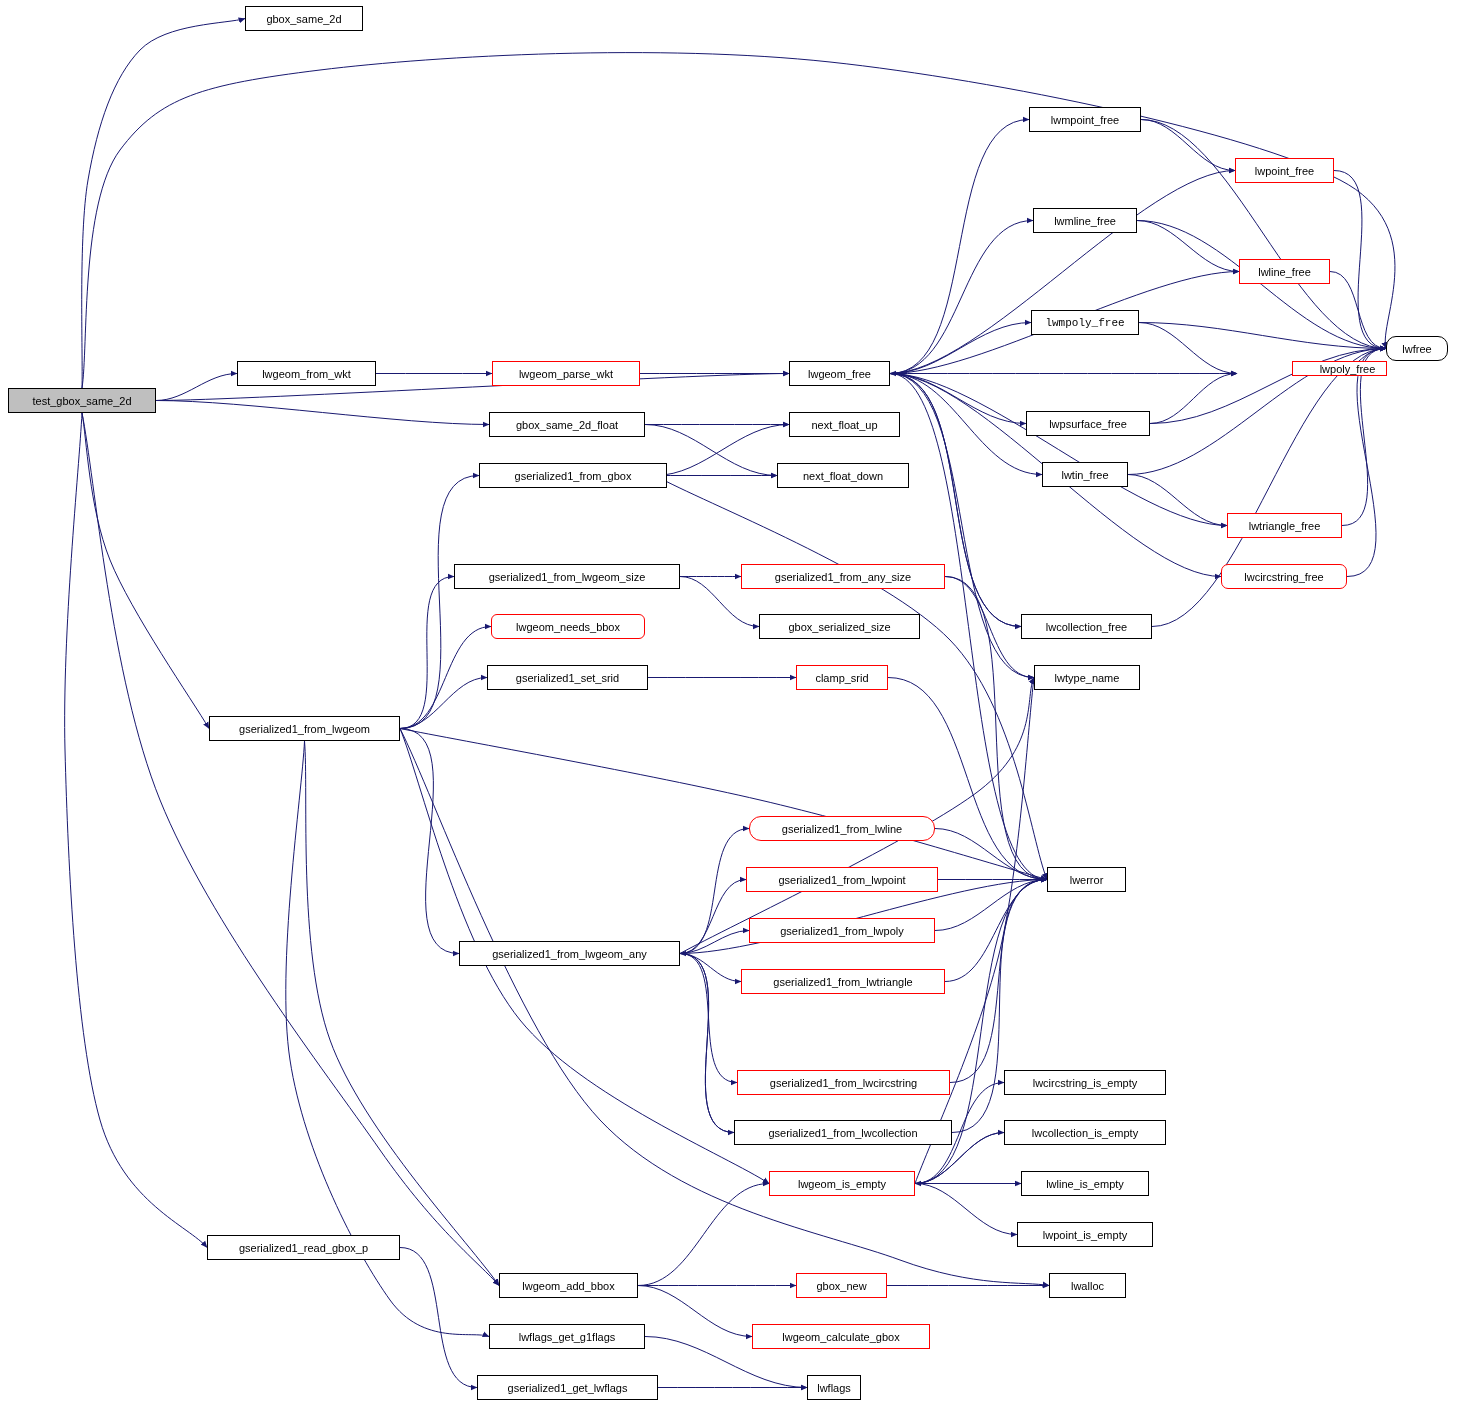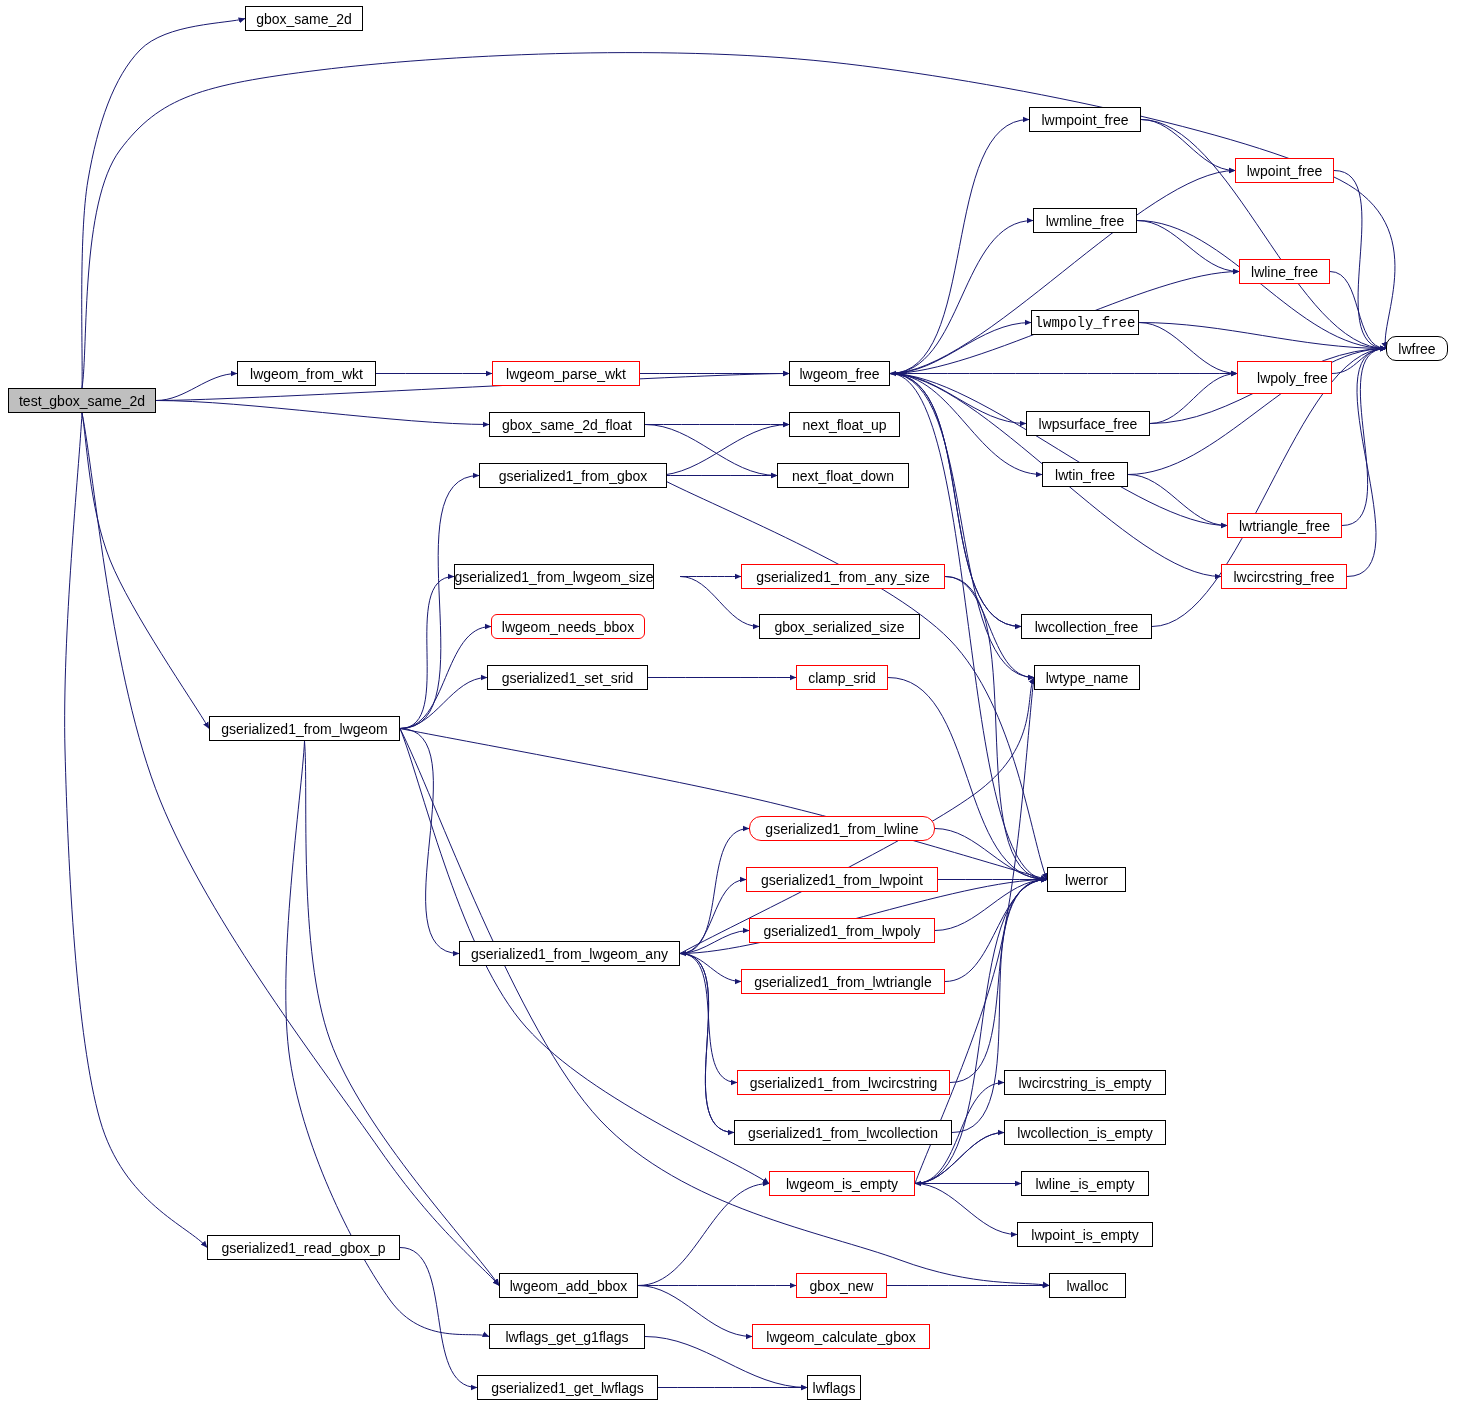--- a/index.html
+++ b/index.html
@@ -16,21 +16,21 @@
     position: absolute;
     left: 0;
     top: 0;
   }
   .node {
     position: absolute;
     box-sizing: border-box;
     background: #ffffff;
     border: 1px solid #000000;
     color: #000000;
-    font-size: 14px;
+    font-size: 11px;
     display: flex;
     align-items: center;
     justify-content: center;
     white-space: nowrap;
     overflow: hidden;
     cursor: pointer;
   }
   .node.red { border-color: #ff0000; }
   .node.highlight { background: #bfbfbf; }
   path.edge {
@@ -148,26 +148,26 @@
     <div class="node" title="gbox_same_2d_float" style="left: 489px; top: 412px; width: 156px; height: 25px;">gbox_same_2d_float</div>
     <div class="node" title="next_float_up" style="left: 789px; top: 412px; width: 111px; height: 25px;">next_float_up</div>
     <div class="node" title="gserialized1_from_gbox" style="left: 479px; top: 463px; width: 188px; height: 25px;">gserialized1_from_gbox</div>
     <div class="node" title="next_float_down" style="left: 777px; top: 463px; width: 132px; height: 25px;">next_float_down</div>
     <div class="node" title="lwmpoint_free" style="left: 1029px; top: 107px; width: 112px; height: 25px;">lwmpoint_free</div>
     <div class="node red" title="lwpoint_free" style="left: 1235px; top: 158px; width: 99px; height: 25px;">lwpoint_free</div>
     <div class="node" title="lwmline_free" style="left: 1033px; top: 208px; width: 104px; height: 25px;">lwmline_free</div>
     <div class="node red" title="lwline_free" style="left: 1239px; top: 259px; width: 91px; height: 25px;">lwline_free</div>
     <div class="node" title="lwmpoly_free" style="left: 1031px; top: 310px; width: 108px; height: 25px; font-family: Liberation Mono, monospace;">lwmpoly_free</div>
     <div class="node" title="lwfree" style="left: 1386px; top: 336px; width: 62px; height: 25px; border-radius: 10px;">lwfree</div>
-    <div class="node red" title="lwpoly_free" style="left: 1237px; top: 361px; width: 95px; height: 33px; padding-left: 16px;">lwpoly_free</div>
+    <div class="node red" title="lwpoly_free" style="left: 1292px; top: 361px; width: 95px; height: 15px; padding-left: 16px;">lwpoly_free</div>
     <div class="node" title="lwpsurface_free" style="left: 1026px; top: 411px; width: 124px; height: 25px;">lwpsurface_free</div>
     <div class="node" title="lwtin_free" style="left: 1042px; top: 462px; width: 86px; height: 25px;">lwtin_free</div>
     <div class="node red" title="lwtriangle_free" style="left: 1227px; top: 513px; width: 115px; height: 25px;">lwtriangle_free</div>
-    <div class="node red" title="lwcircstring_free" style="left: 1221px; top: 564px; width: 126px; height: 25px;">lwcircstring_free</div>
-    <div class="node" title="gserialized1_from_lwgeom_size" style="left: 454px; top: 564px; width: 200px; height: 25px;">gserialized1_from_lwgeom_size</div>
+    <div class="node red" title="lwcircstring_free" style="left: 1221px; top: 564px; width: 126px; height: 25px; border-radius: 7px;">lwcircstring_free</div>
+    <div class="node" title="gserialized1_from_lwgeom_size" style="left: 454px; top: 564px; width: 226px; height: 25px;">gserialized1_from_lwgeom_size</div>
     <div class="node red" title="gserialized1_from_any_size" style="left: 741px; top: 564px; width: 204px; height: 25px;">gserialized1_from_any_size</div>
     <div class="node" title="gbox_serialized_size" style="left: 759px; top: 614px; width: 161px; height: 25px;">gbox_serialized_size</div>
     <div class="node" title="lwcollection_free" style="left: 1021px; top: 614px; width: 131px; height: 25px;">lwcollection_free</div>
     <div class="node red" title="lwgeom_needs_bbox" style="left: 491px; top: 614px; width: 154px; height: 25px; border-radius: 6px;">lwgeom_needs_bbox</div>
     <div class="node" title="gserialized1_set_srid" style="left: 487px; top: 665px; width: 161px; height: 25px;">gserialized1_set_srid</div>
     <div class="node red" title="clamp_srid" style="left: 796px; top: 665px; width: 92px; height: 25px;">clamp_srid</div>
     <div class="node" title="lwtype_name" style="left: 1034px; top: 665px; width: 106px; height: 25px;">lwtype_name</div>
     <div class="node" title="gserialized1_from_lwgeom" style="left: 209px; top: 716px; width: 191px; height: 25px;">gserialized1_from_lwgeom</div>
     <div class="node red" title="gserialized1_from_lwline" style="left: 749px; top: 816px; width: 186px; height: 25px; border-radius: 12px;">gserialized1_from_lwline</div>
     <div class="node red" title="gserialized1_from_lwpoint" style="left: 746px; top: 867px; width: 192px; height: 25px;">gserialized1_from_lwpoint</div>

